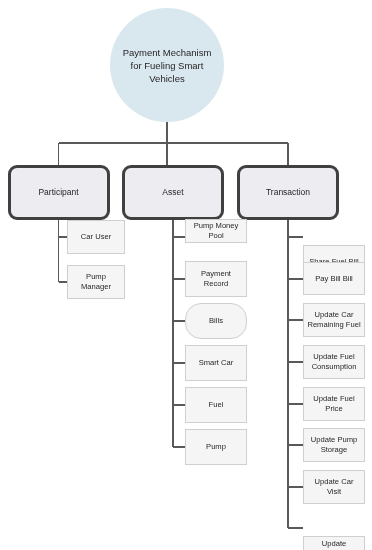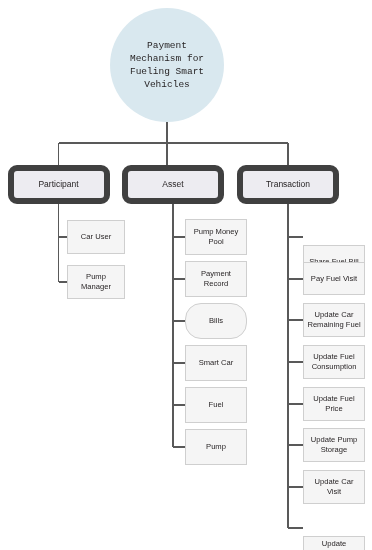--- a/index.html
+++ b/index.html
@@ -33,35 +33,34 @@
     top: 8px;
     width: 114px;
     height: 114px;
     border-radius: 50%;
     background: #d9e8ef;
     display: flex;
     align-items: center;
     justify-content: center;
     text-align: center;
     z-index: 2;
-    font-family: Liberation Mono, monospace;
   }
   .root-label {
     font-size: 9.5px;
     line-height: 13px;
     color: #231f20;
     padding: 0 10px;
   }
   .cat-node {
     position: absolute;
     width: 102px;
-    height: 39px;
+    height: 55px;
     border-radius: 9px;
     background: #edecf1;
-    border: 6px solid #404040;
+    border: 3px solid #404040;
     display: flex;
     align-items: center;
     justify-content: center;
     text-align: center;
     z-index: 2;
     box-sizing: border-box;
   }
   .cat-label {
     font-size: 8.5px;
     line-height: 11px;
@@ -141,21 +140,21 @@
     <span class="cat-label">Transaction</span>
   </div>
 
   <div class="leaf-node" style="left:67px; top:220px; width:58px; height:34px;">
     <span class="leaf-label">Car User</span>
   </div>
   <div class="leaf-node" style="left:67px; top:265px; width:58px; height:34px;">
     <span class="leaf-label">Pump Manager</span>
   </div>
 
-  <div class="leaf-node" style="left:185px; top:219px; width:62px; height:36px;">
+  <div class="leaf-node" style="left:185px; top:219px; width:62px; height:24px;">
     <span class="leaf-label">Pump Money Pool</span>
   </div>
   <div class="leaf-node" style="left:185px; top:261px; width:62px; height:36px;">
     <span class="leaf-label">Payment Record</span>
   </div>
   <div class="leaf-node" style="left:185px; top:303px; width:62px; height:36px;border-radius:16px;">
     <span class="leaf-label">Bills</span>
   </div>
   <div class="leaf-node" style="left:185px; top:345px; width:62px; height:36px;">
     <span class="leaf-label">Smart Car</span>
@@ -164,21 +163,21 @@
     <span class="leaf-label">Pump</span>
   </div>
   <div class="leaf-node" style="left:185px; top:387px; width:62px; height:36px;">
     <span class="leaf-label">Fuel</span>
   </div>
 
   <div class="leaf-node" style="left:303px; top:221px; width:62px; height:33px;margin-top:24px;">
     <span class="leaf-label">Share Fuel Bill</span>
   </div>
   <div class="leaf-node" style="left:303px; top:262px; width:62px; height:33px;">
-    <span class="leaf-label">Pay Fuel Visit</span>
+    <span class="leaf-label">Pay Bill Bill</span>
   </div>
   <div class="leaf-node" style="left:303px; top:303px; width:62px; height:34px;">
     <span class="leaf-label">Update Car Remaining Fuel</span>
   </div>
   <div class="leaf-node" style="left:303px; top:345px; width:62px; height:34px;">
     <span class="leaf-label">Update Fuel Consumption</span>
   </div>
   <div class="leaf-node" style="left:303px; top:387px; width:62px; height:34px;">
     <span class="leaf-label">Update Fuel Price</span>
   </div>

